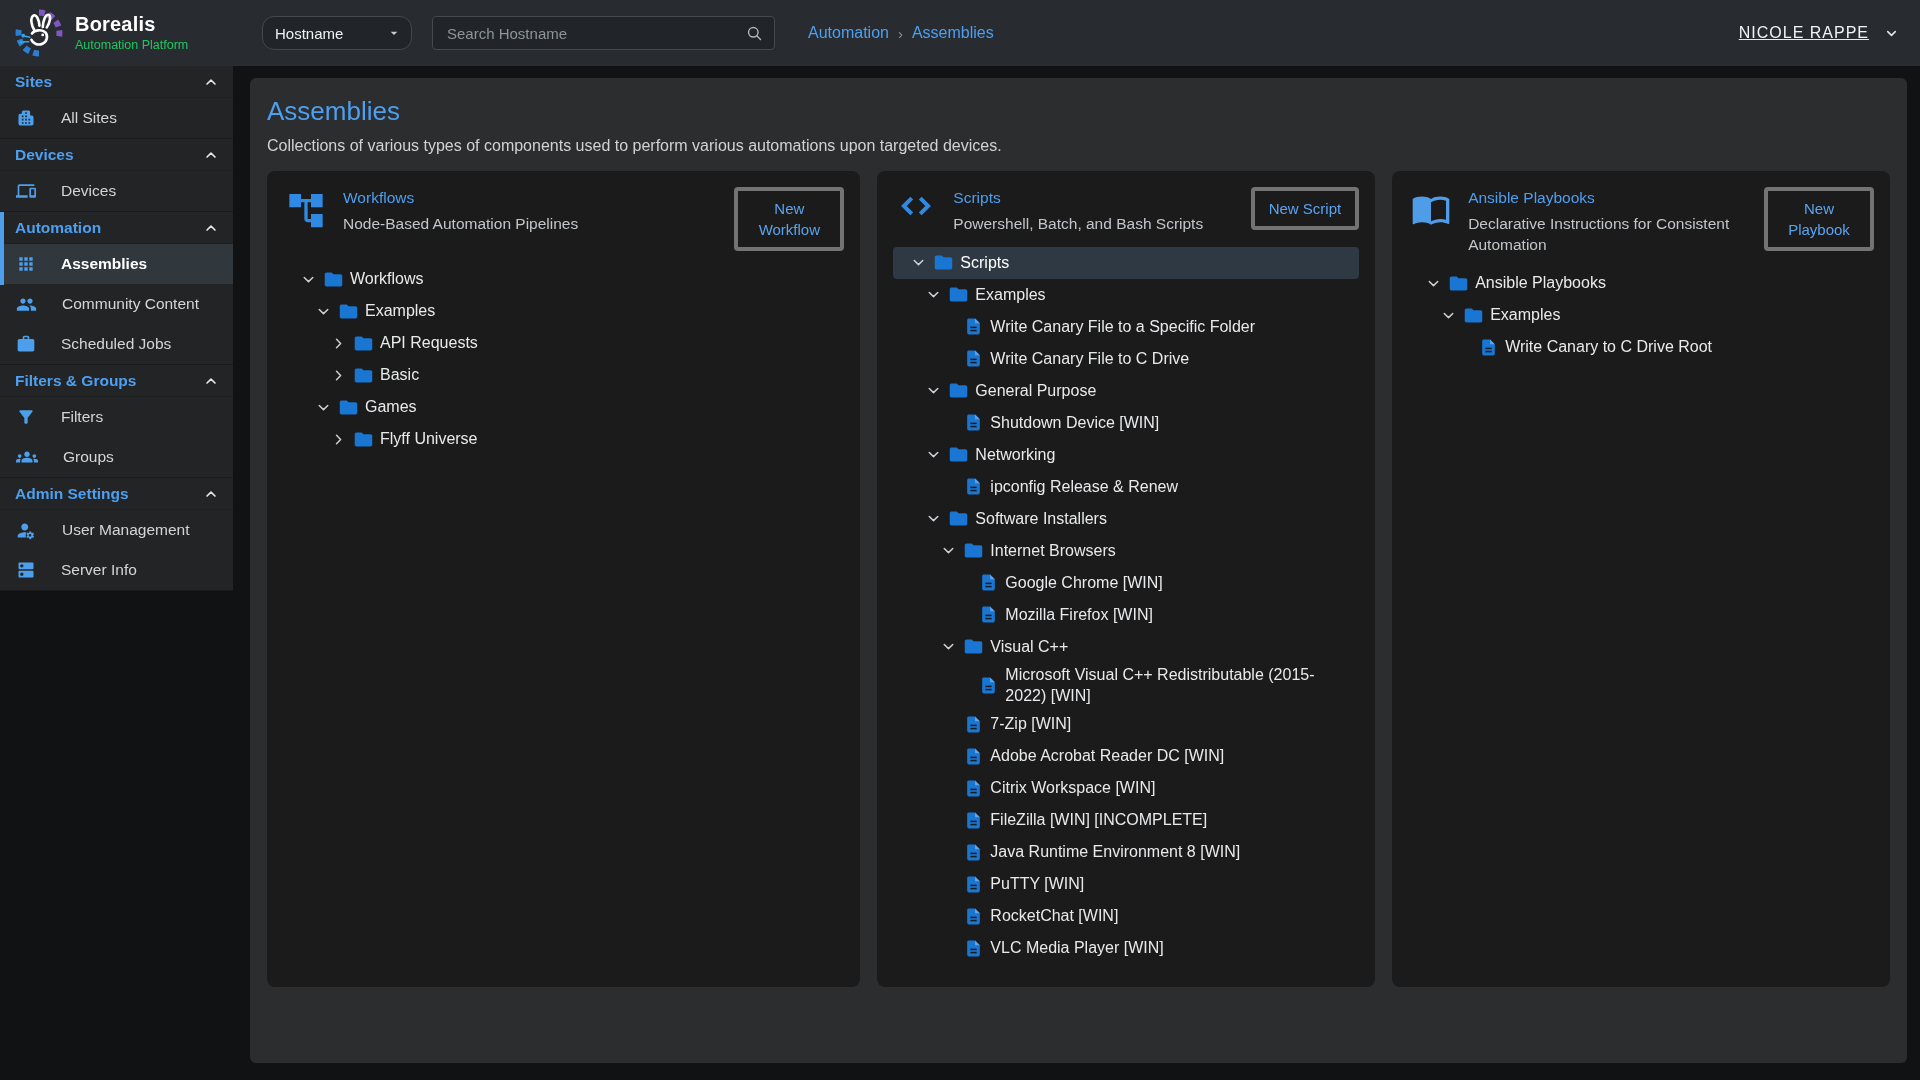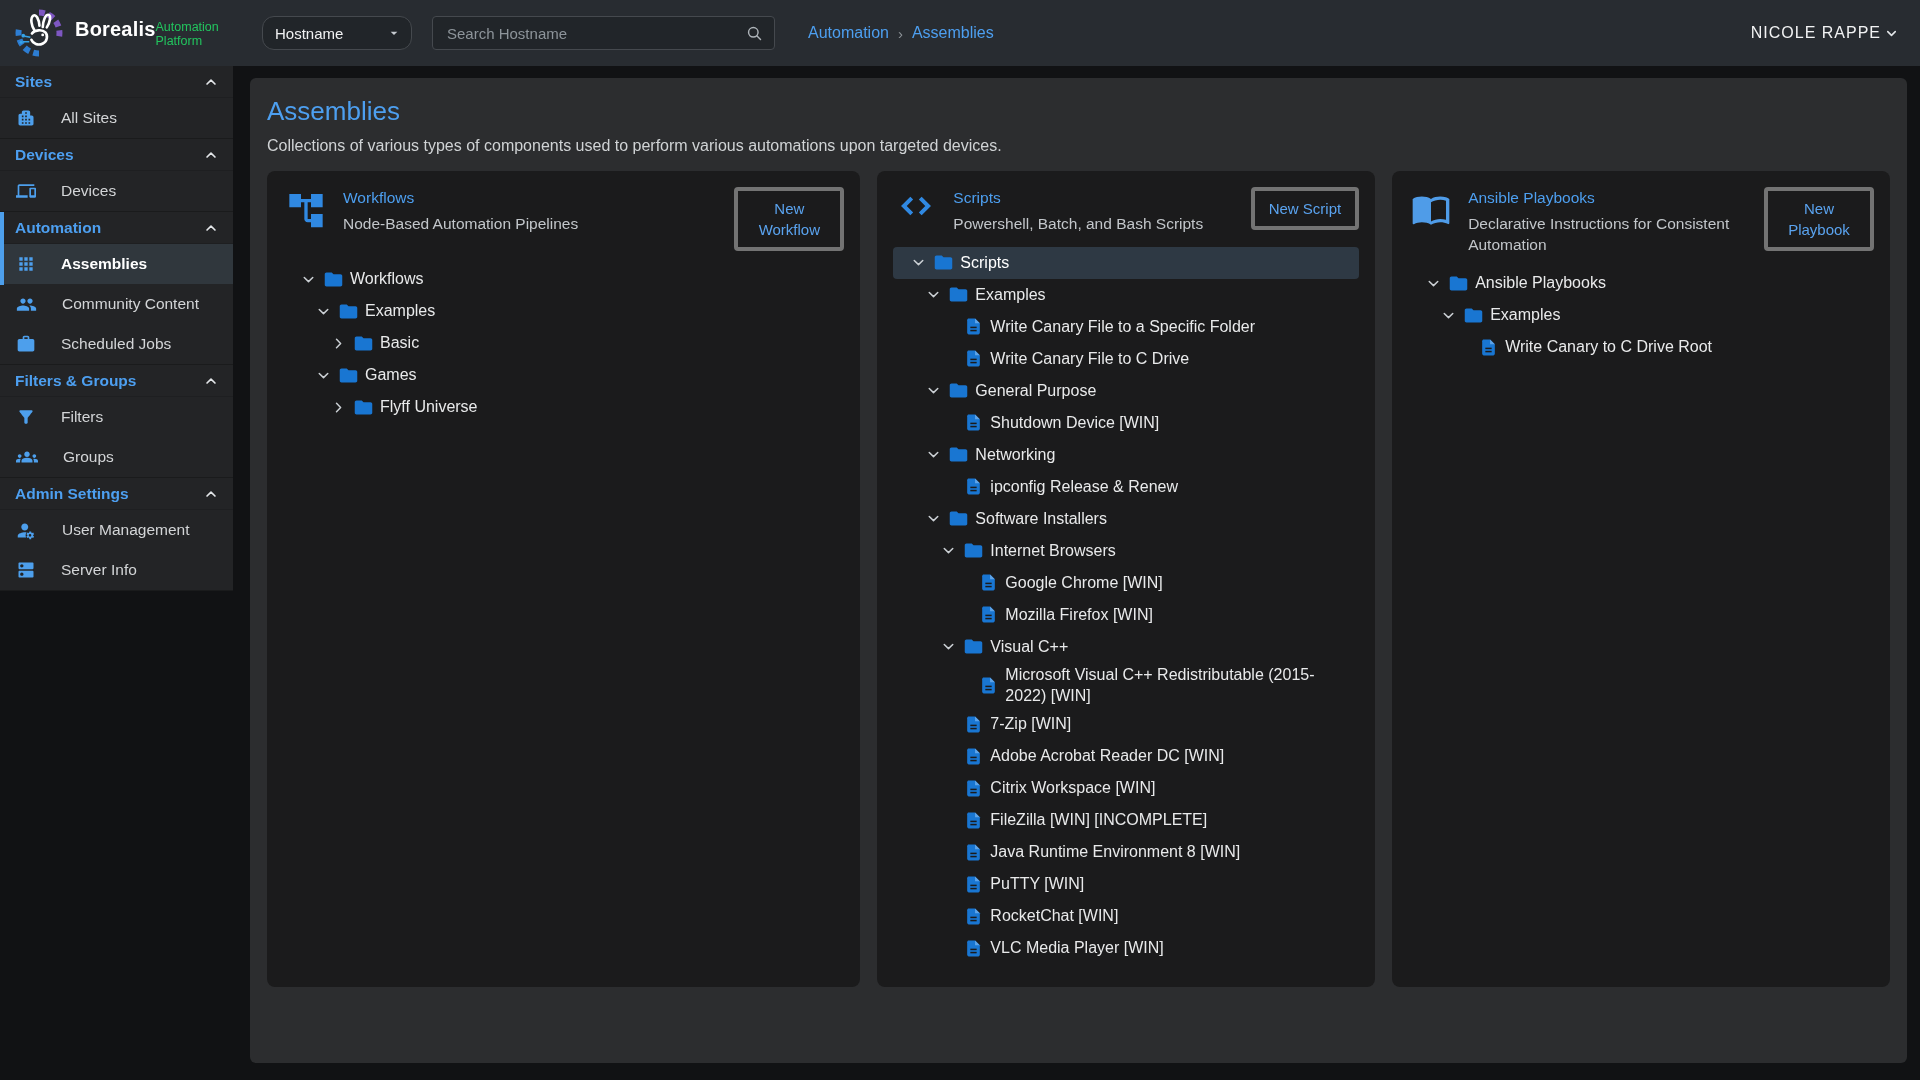--- a/index.html
+++ b/index.html
@@ -7,35 +7,35 @@
   body {
     width:1920px; height:1080px; overflow:hidden;
     background:#111214;
     font-family:"Liberation Sans", sans-serif;
     color:#e8e9ea;
     -webkit-font-smoothing:antialiased;
   }
   
   .topbar { height:66px; background:#282c31; display:flex; align-items:center; }
   .brand { width:233px; flex-shrink:0; display:flex; align-items:center; gap:10px; padding-left:13px; cursor:pointer; }
-  .brand-text { display:flex; flex-direction:row; line-height:1.15; }
+  .brand-text { display:flex; flex-direction:column; line-height:1.15; }
   .brand-name { font-size:20px; font-weight:bold; color:#ffffff; letter-spacing:.2px; }
   .brand-sub { font-size:12.5px; color:#22c55e; margin-top:2px; }
   .host-select { margin-left:29px; width:150px; height:34px; background:#212529; border:1px solid #45494e;
     border-radius:12px; display:flex; align-items:center; justify-content:space-between; padding:0 9px 0 12px;
     font-size:15px; color:#f0f1f2; cursor:pointer; }
   .searchbox { margin-left:20px; width:343px; height:34px; background:#212529; border:1px solid #45494e;
     border-radius:4px; display:flex; align-items:center; padding:0 10px 0 12px; }
   .searchbox input { flex:1; background:transparent; border:none; outline:none; color:#e8e9ea;
     font-size:15px; font-family:"Liberation Sans", sans-serif; }
   .searchbox input::placeholder { color:#8d949a; }
   .breadcrumb { margin-left:33px; display:flex; align-items:center; gap:9px; font-size:16px; }
   .crumb { color:#4d9ff0; cursor:pointer; }
   .crumb-sep { color:#8d9398; font-size:15px; }
-  .user-menu { margin-left:auto; margin-right:20px; display:flex; align-items:center; gap:2px; cursor:pointer; }
+  .user-menu { margin-left:auto; margin-right:20px; display:flex; align-items:center; gap:14px; cursor:pointer;text-decoration:underline; }
   .user-name { font-size:16px; letter-spacing:1px; color:#f2f3f4; }
 
   
   .layout { display:flex; align-items:flex-start; }
   .sidebar { width:233px; flex-shrink:0; background:#232426; }
   .side-section { position:relative; border-bottom:1px solid #1a1b1c; }
   .side-section.active::before { content:''; position:absolute; left:0; top:0; width:4px; height:73px; background:#4d9fec; z-index:2; }
   .side-header { height:32px; display:flex; align-items:center; justify-content:space-between;
     padding:0 13px 0 15px; color:#4d9ff0; font-weight:bold; font-size:15.5px; cursor:pointer;
     border-bottom:1px solid #1e1f21; }
@@ -307,20 +307,33 @@
                 <span class="chev">
                   <svg width="17" height="17" viewBox="0 0 24 24">
                     <path d="M9.2 6 15 12l-5.8 6" fill="none" stroke="#ccd1d5" stroke-width="2.1" stroke-linecap="round" stroke-linejoin="round"></path>
                   </svg>
                 </span>
                 <span class="t-icon icn">
                   <svg width="21" height="21" viewBox="0 0 24 24" fill="#1976d2">
                     <path d="M10 4H4c-1.1 0-2 .9-2 2v12c0 1.1.9 2 2 2h16c1.1 0 2-.9 2-2V8c0-1.1-.9-2-2-2h-8l-2-2z"></path>
                   </svg>
                 </span>
+                <span class="t-label">API Requests</span>
+              </div>
+              <div class="tree-row" style="padding-left:42px">
+                <span class="chev">
+                  <svg width="17" height="17" viewBox="0 0 24 24">
+                    <path d="M9.2 6 15 12l-5.8 6" fill="none" stroke="#ccd1d5" stroke-width="2.1" stroke-linecap="round" stroke-linejoin="round"></path>
+                  </svg>
+                </span>
+                <span class="t-icon icn">
+                  <svg width="21" height="21" viewBox="0 0 24 24" fill="#1976d2">
+                    <path d="M10 4H4c-1.1 0-2 .9-2 2v12c0 1.1.9 2 2 2h16c1.1 0 2-.9 2-2V8c0-1.1-.9-2-2-2h-8l-2-2z"></path>
+                  </svg>
+                </span>
                 <span class="t-label">Basic</span>
               </div>
               <div class="tree-row" style="padding-left:27px">
                 <span class="chev">
                   <svg width="17" height="17" viewBox="0 0 24 24">
                     <path d="M6 9.2 12 15l6-5.8" fill="none" stroke="#ccd1d5" stroke-width="2.1" stroke-linecap="round" stroke-linejoin="round"></path>
                   </svg>
                 </span>
                 <span class="t-icon icn">
                   <svg width="21" height="21" viewBox="0 0 24 24" fill="#1976d2">

